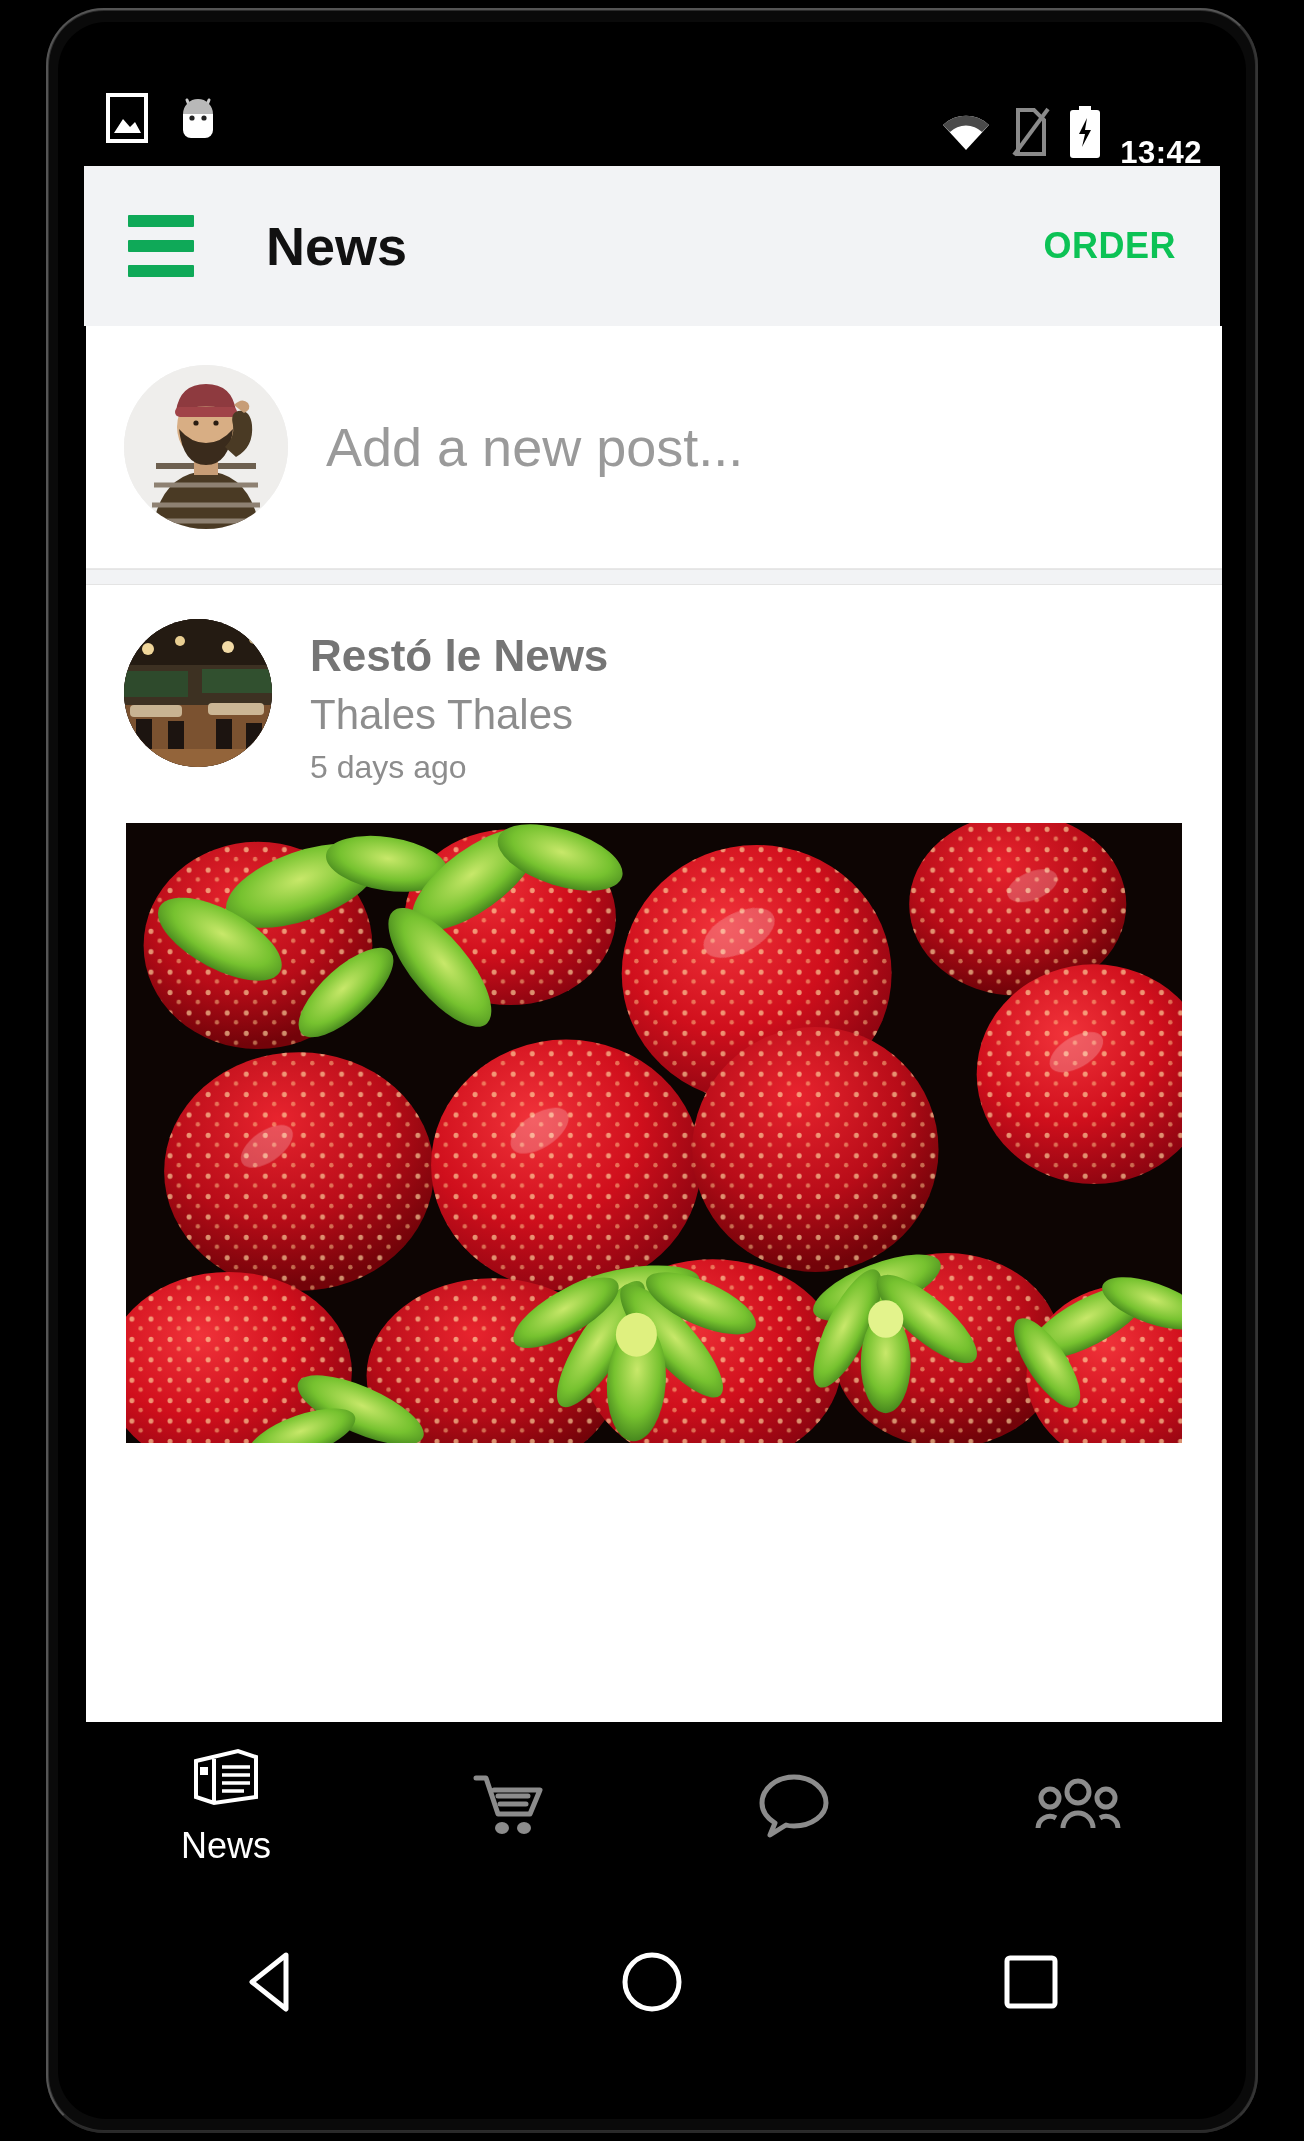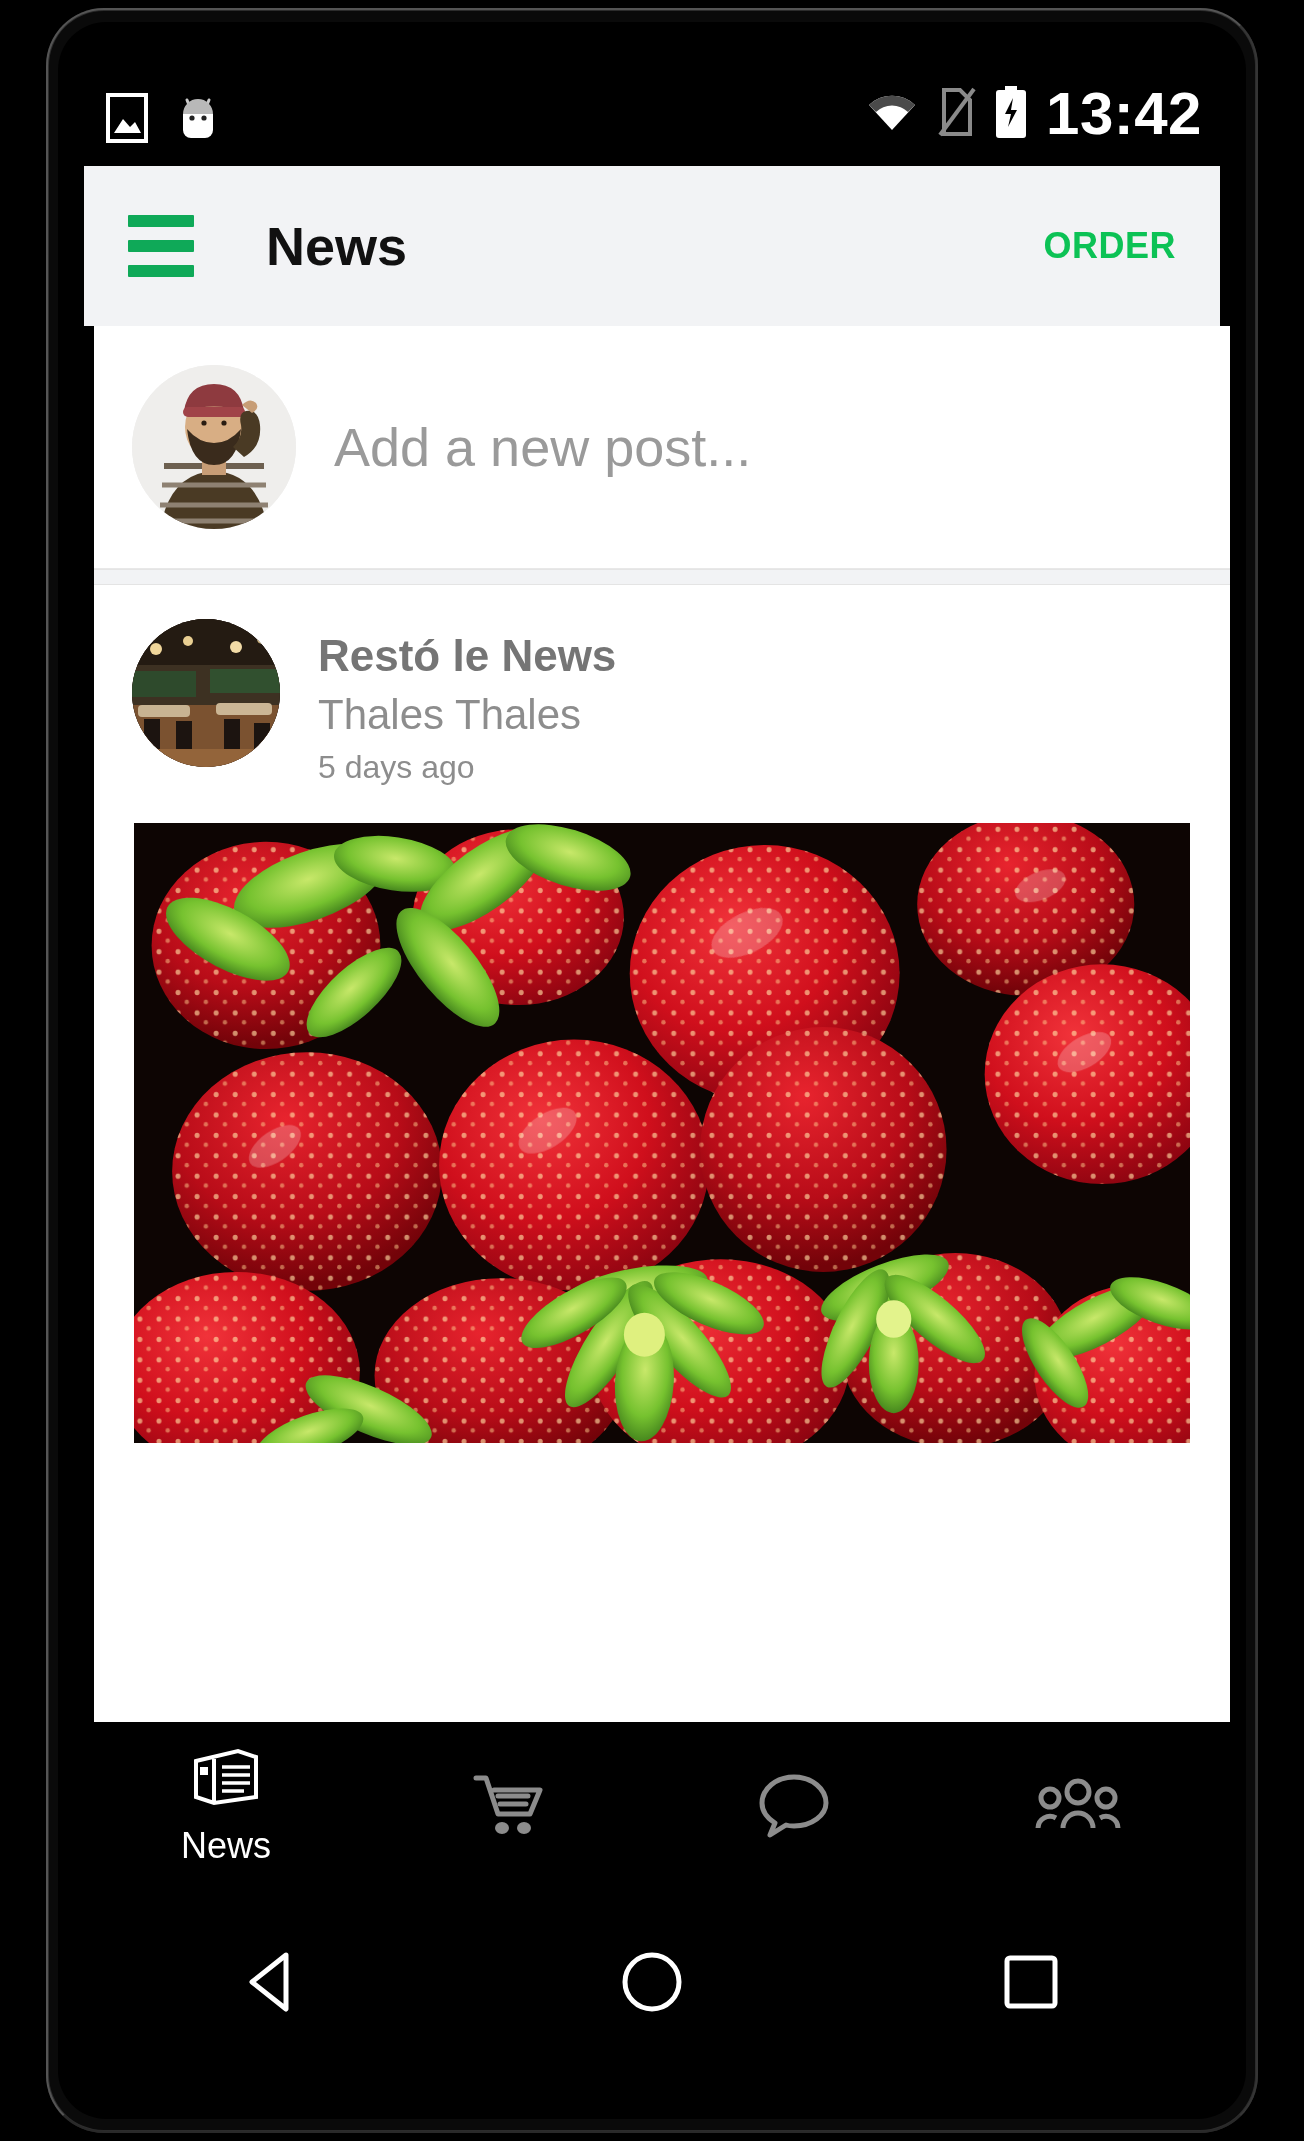--- a/index.html
+++ b/index.html
@@ -45,22 +45,22 @@
   
   .statusbar {
     position: absolute;
     left: 0; top: 52px;
     width: 1188px; height: 92px;
     background: #000;
   }
   .sb-left { position:absolute; left:48px; top:18px; display:flex; align-items:center; gap:24px; }
   .sb-right { position:absolute; right:44px; top:10px; display:flex; align-items:center; gap:18px; }
   .sb-time {
-    color:#fff; font-size:60px; font-weight:bold; letter-spacing:0.5px;
-    font-family:"Liberation Sans", sans-serif; line-height:60px;
+    color:#fff; font-size:31px; font-weight:bold; letter-spacing:0.5px;
+    font-family:"Liberation Sans", sans-serif; line-height:60px;margin-top:39px;
   }
 
   
   .appbar {
     position:absolute; left:26px; top:144px;
     width:1136px; height:160px;
     background:#f2f3f5;
     display:flex; align-items:center;
   }
   .hamburger { margin-left:44px; width:66px; display:flex; flex-direction:column; gap:13px; cursor:pointer; }
@@ -72,21 +72,21 @@
   }
   .appbar-action {
     margin-left:auto; margin-right:44px;
     color:#0cc255; font-size:36px; font-weight:bold;
     letter-spacing:0.5px; cursor:pointer;
     font-family:Liberation Sans, sans-serif;
   }
 
   
   .content {
-    position:absolute; left:36px; top:304px;
+    position:absolute; left:28px; top:304px;
     width:1136px; height:1396px;
     background:#fff;
     overflow:hidden;
   }
 
   
   .compose {
     position:relative; height:243px;
     background:#fff;
     display:flex; align-items:center;

